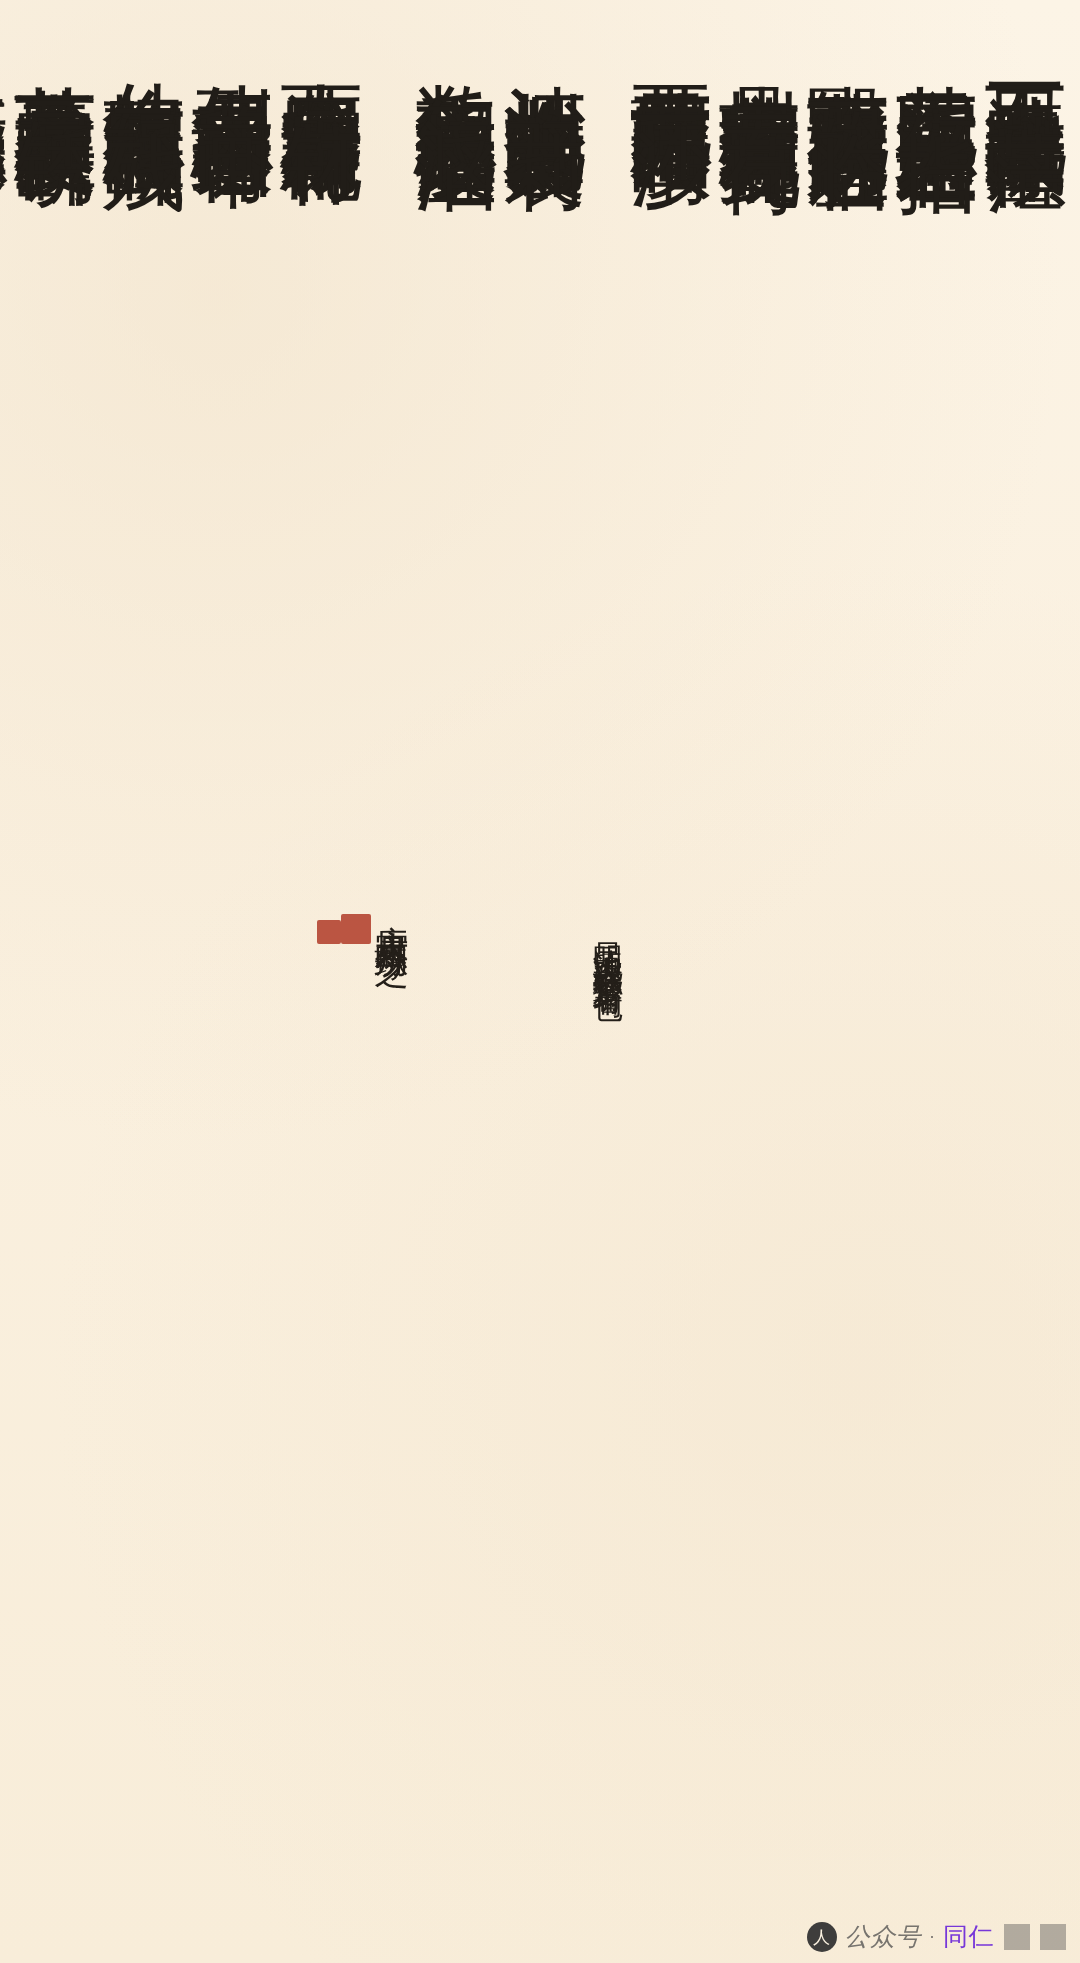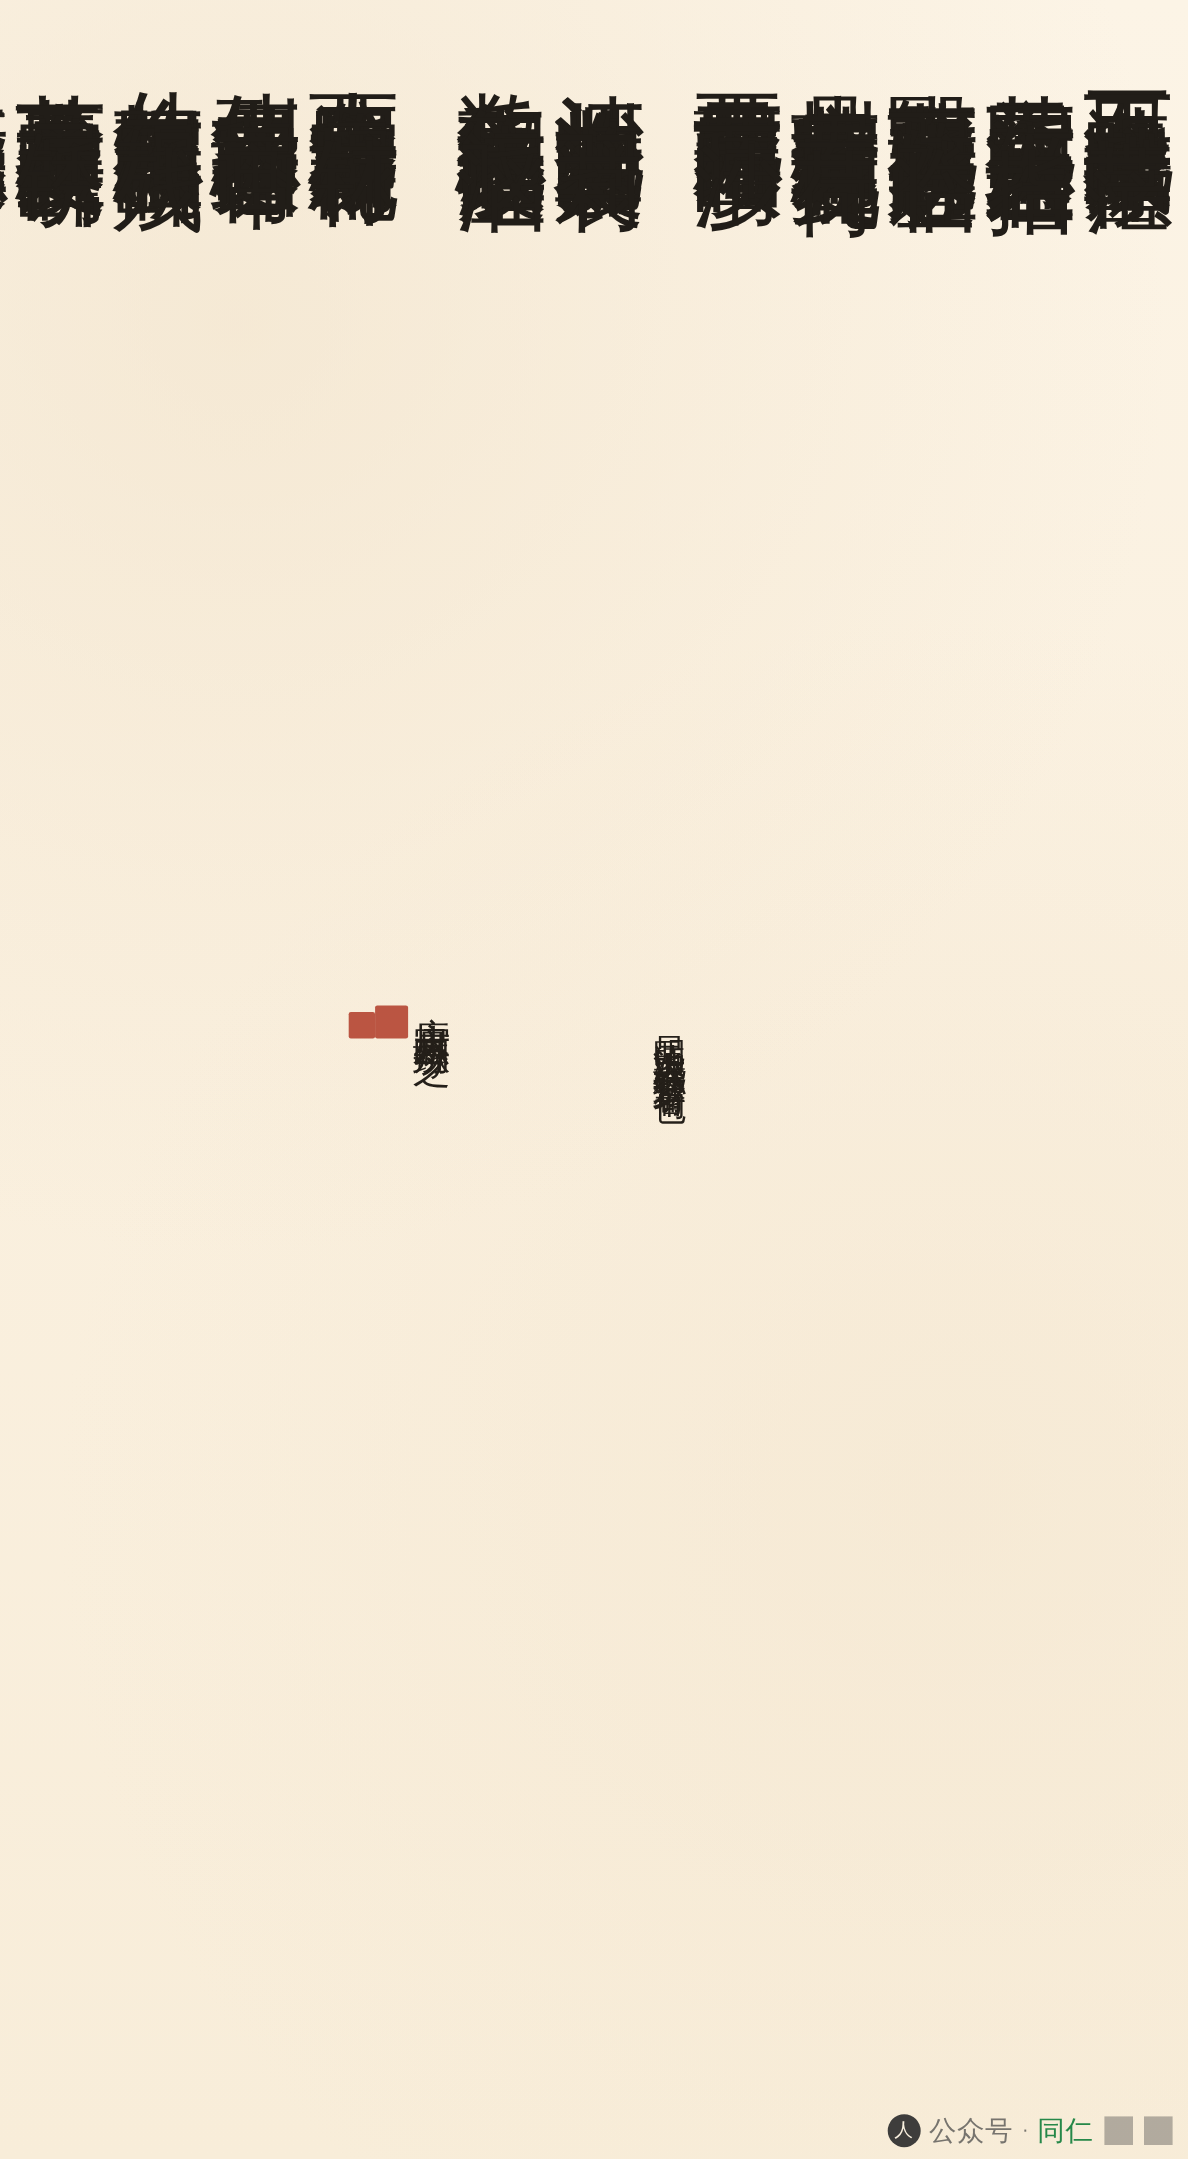--- a/index.html
+++ b/index.html
@@ -109,24 +109,24 @@
     color: #fbf2e2;
     font-size: 17px;
     line-height: 30px;
     text-align: center;
     font-family: "DejaVu Serif", serif;
   }
   .wm-dot {
     font-size: 18px;
     color: #6d6a66;
   }
-  .wm-text { letter-spacing: 0.02em; }
+  .wm-text { letter-spacing: 0.02em; font-style: italic; }
   .wm-brand {
     letter-spacing: 0.02em;
-    color: #15803d;
+    color: #6d28d9;
   }
   .wm-block {
     display: inline-block;
     width: 26px;
     height: 26px;
     background: #6d6a66;
     opacity: 0.55;
     margin-left: 2px;
     vertical-align: middle;
   }

